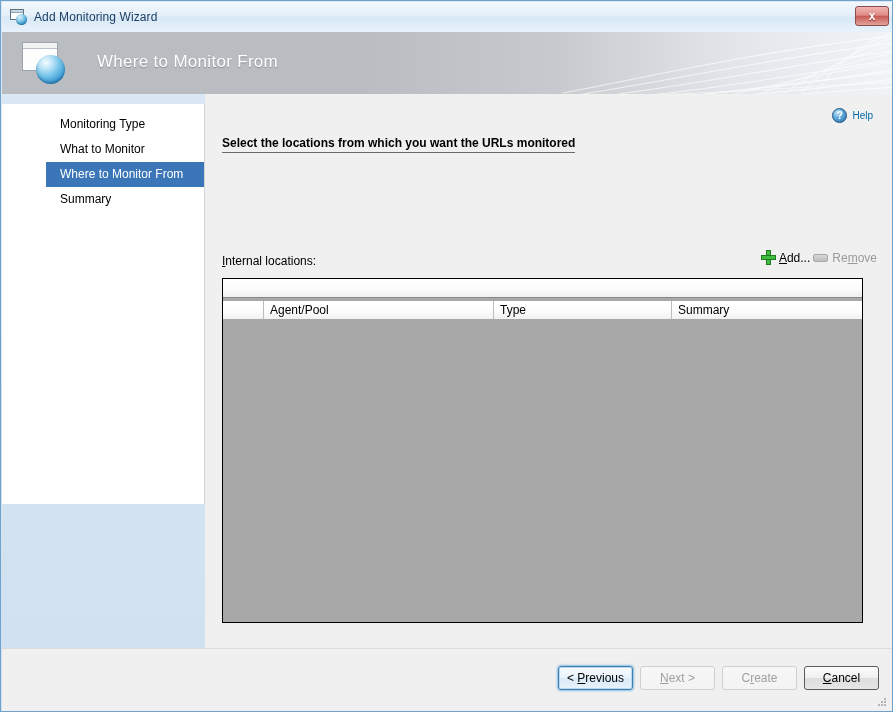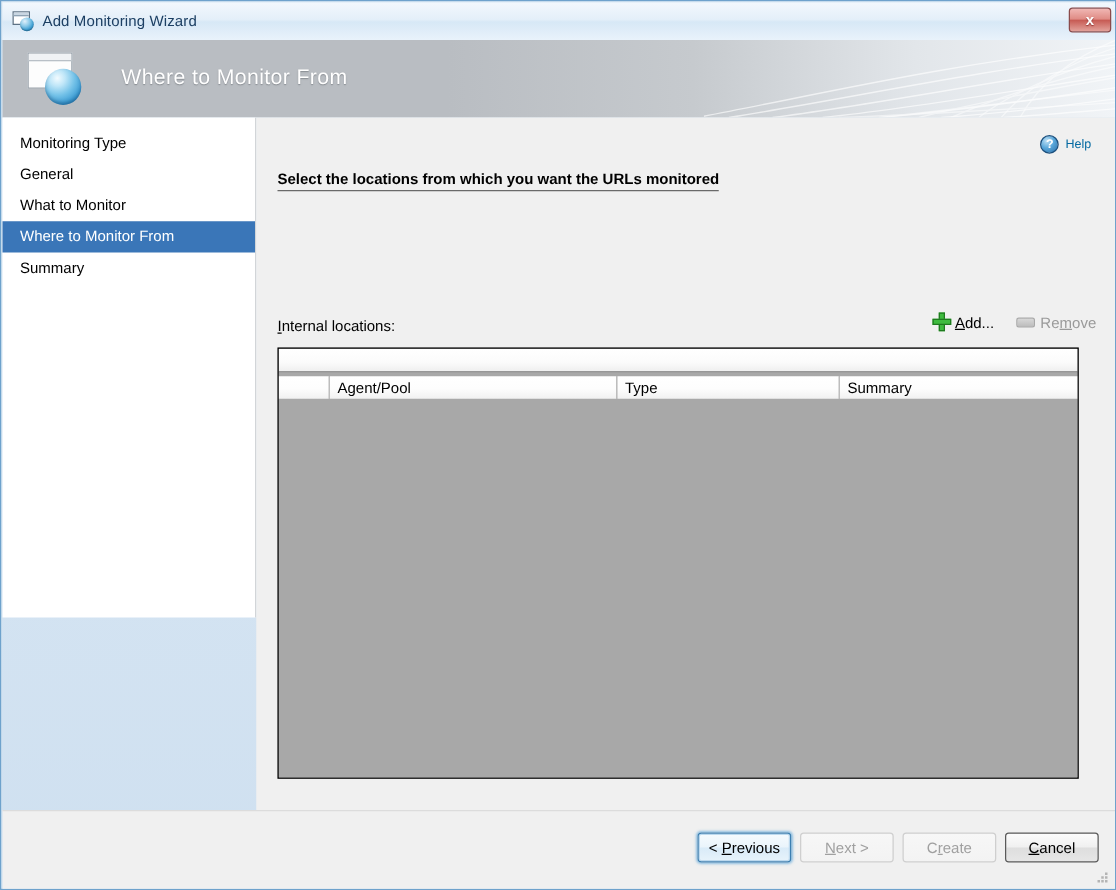--- a/index.html
+++ b/index.html
@@ -152,27 +152,28 @@
     font-size: 17px;
     color: #ffffff;
     letter-spacing: 0.3px;
     text-shadow: 0 1px 1px rgba(90,95,100,0.55);
   }
 
   
   #sidebar {
     position: absolute;
     left: 1px;
-    top: 93px;
+    top: 103px;
     width: 203px;
     height: 400px;
     background: #ffffff;
     border-right: 1px solid #d2d5d8;
     box-sizing: border-box;
     padding-top: 8px;
+    padding-left: 44px;
   }
   .nav-item {
     height: 25px;
     line-height: 25px;
     padding-left: 14px;
     font-size: 12px;
     color: #000000;
     cursor: default;
     white-space: nowrap;
   }
@@ -238,21 +239,21 @@
   .ul-first > span:first-child {
     text-decoration: underline;
   }
 
   #toolbar {
     position: absolute;
     right: 16px;
     top: 156px;
     display: flex;
     align-items: center;
-    gap: 18px;
+    gap: 3px;
   }
   .tool-btn {
     display: flex;
     align-items: center;
     font-size: 12px;
     color: #000000;
     cursor: pointer;
     background: none;
     border: none;
     padding: 0;
@@ -440,23 +441,20 @@
       <div class="big-ball"></div>
     </div>
     <div id="banner-title">Where to Monitor From</div>
   </div>
 
   <div id="sidebar">
     <div class="nav-item">
       <span>Monitoring Type</span>
     </div>
     <div class="nav-item">
-      <span>General</span>
-    </div>
-    <div class="nav-item">
       <span>What to Monitor</span>
     </div>
     <div class="nav-item selected">
       <span>Where to Monitor From</span>
     </div>
     <div class="nav-item">
       <span>Summary</span>
     </div>
   </div>
 

